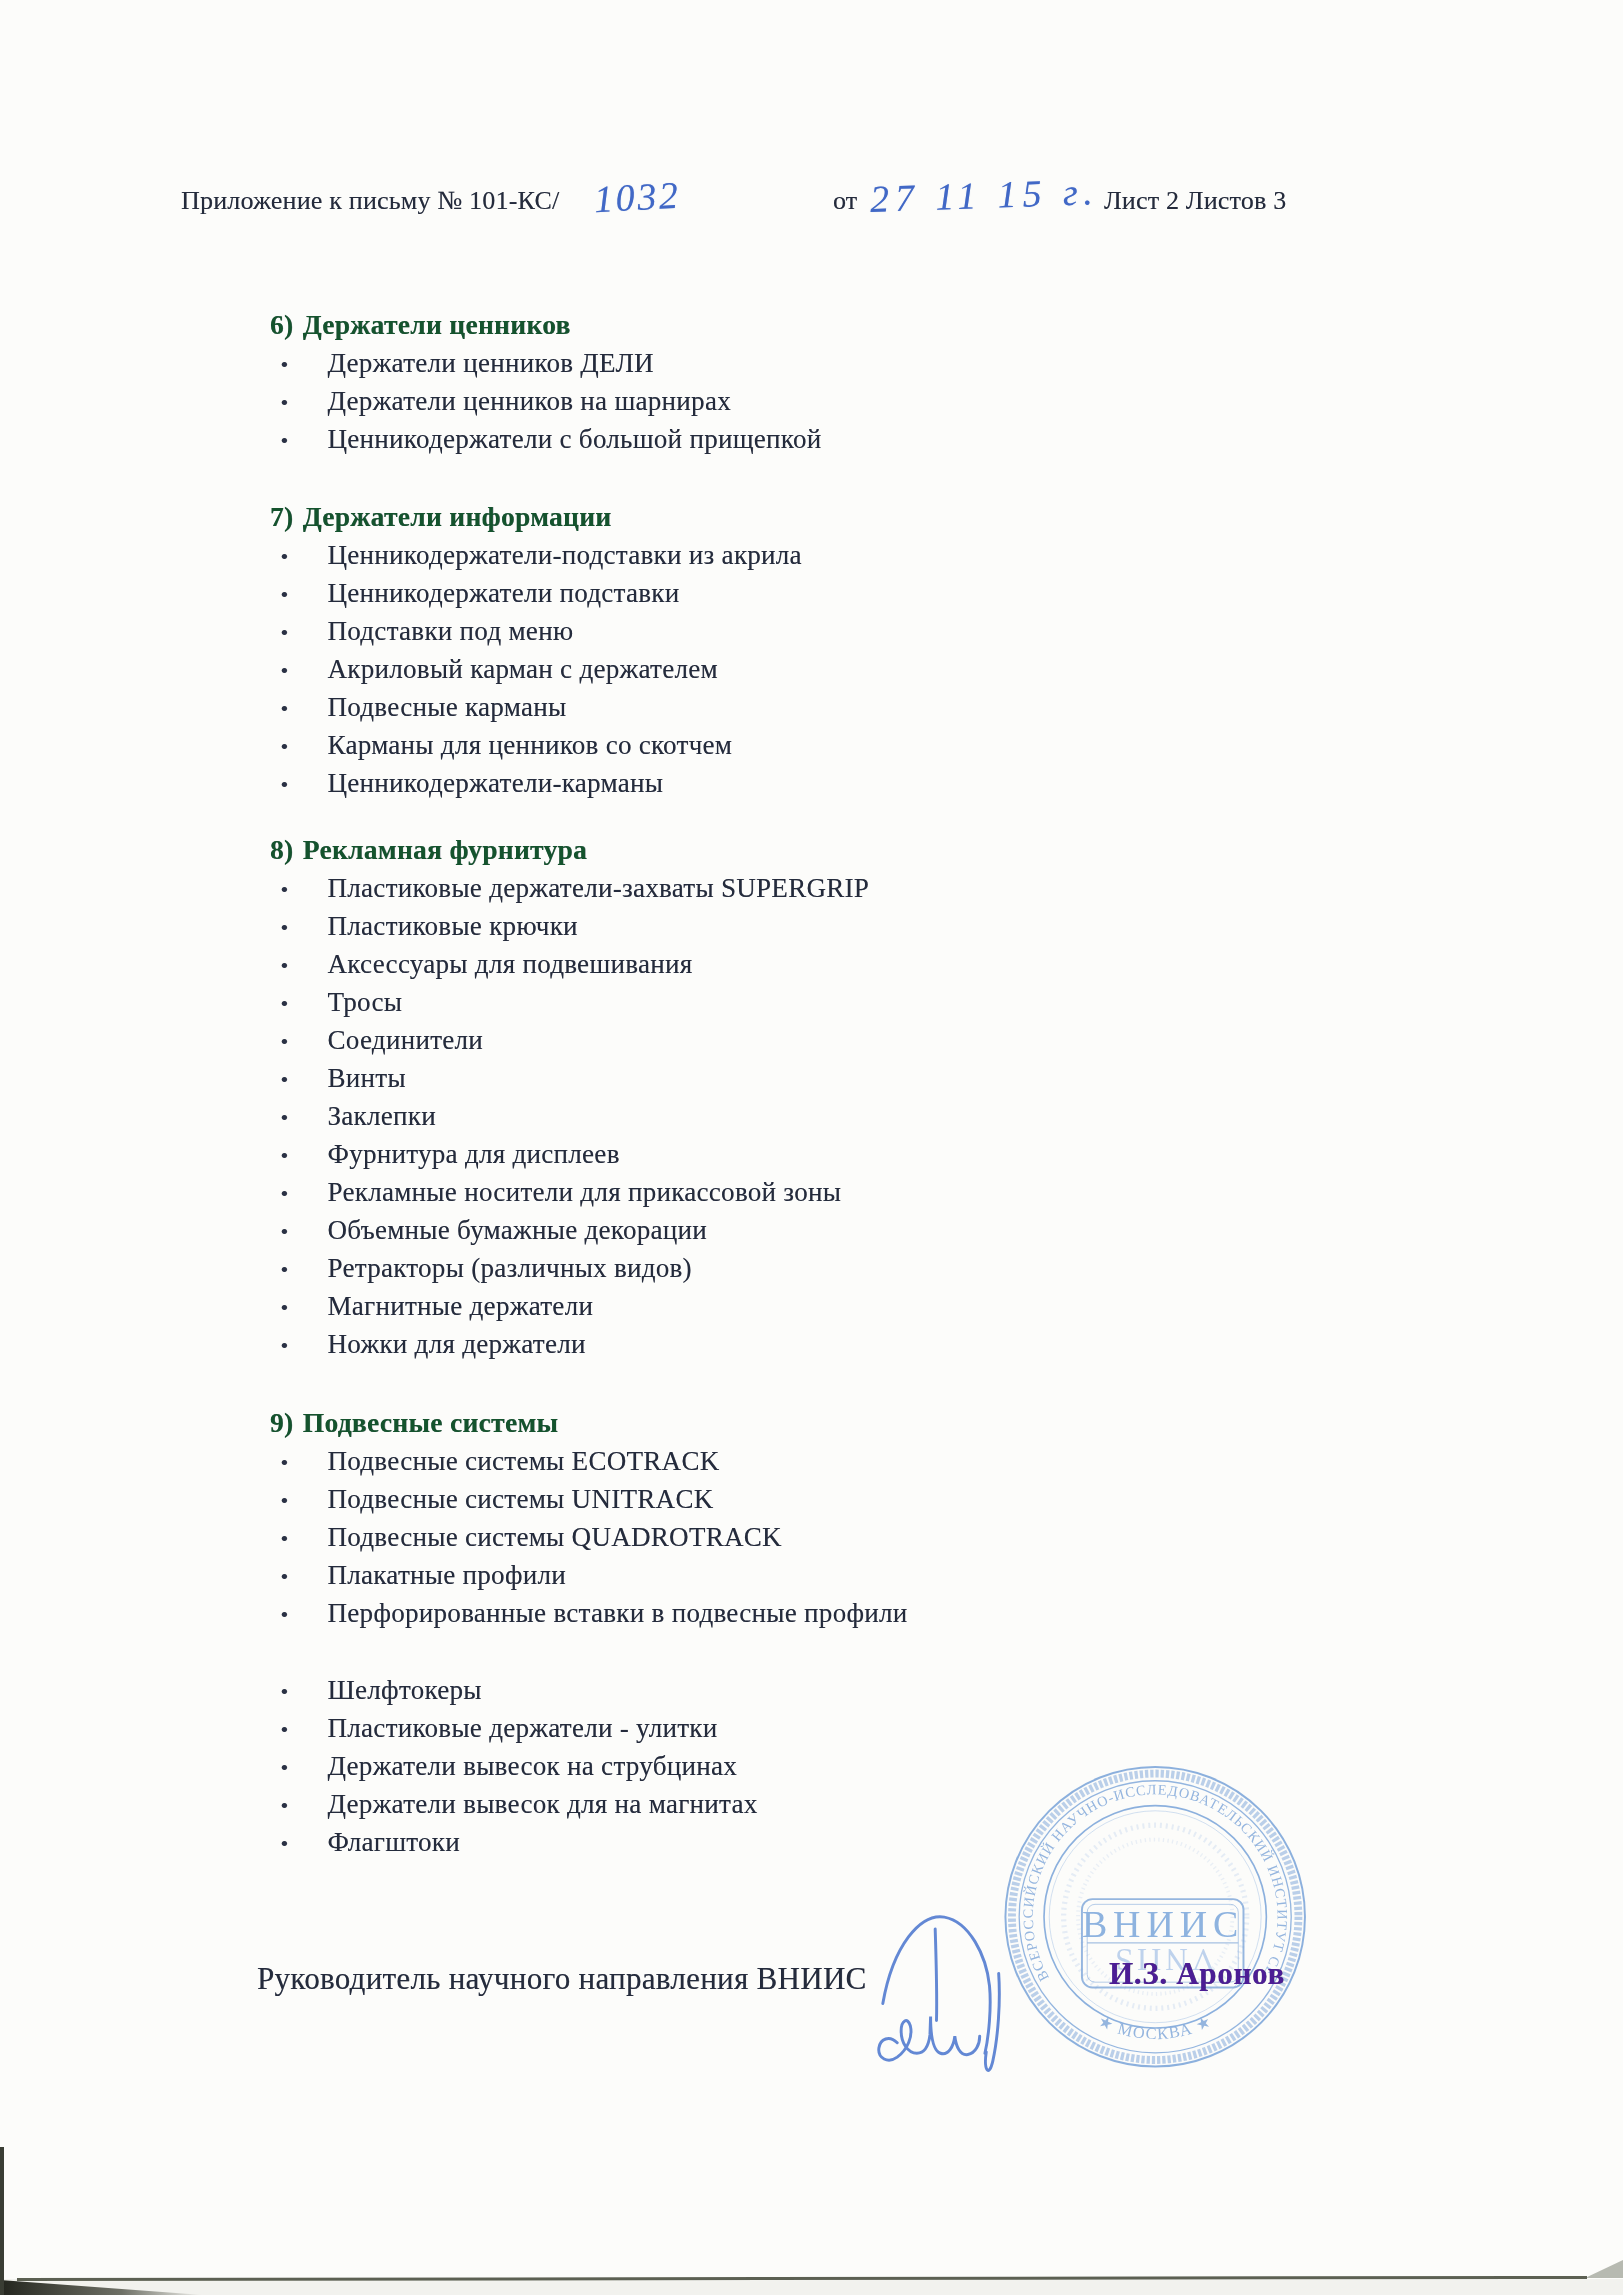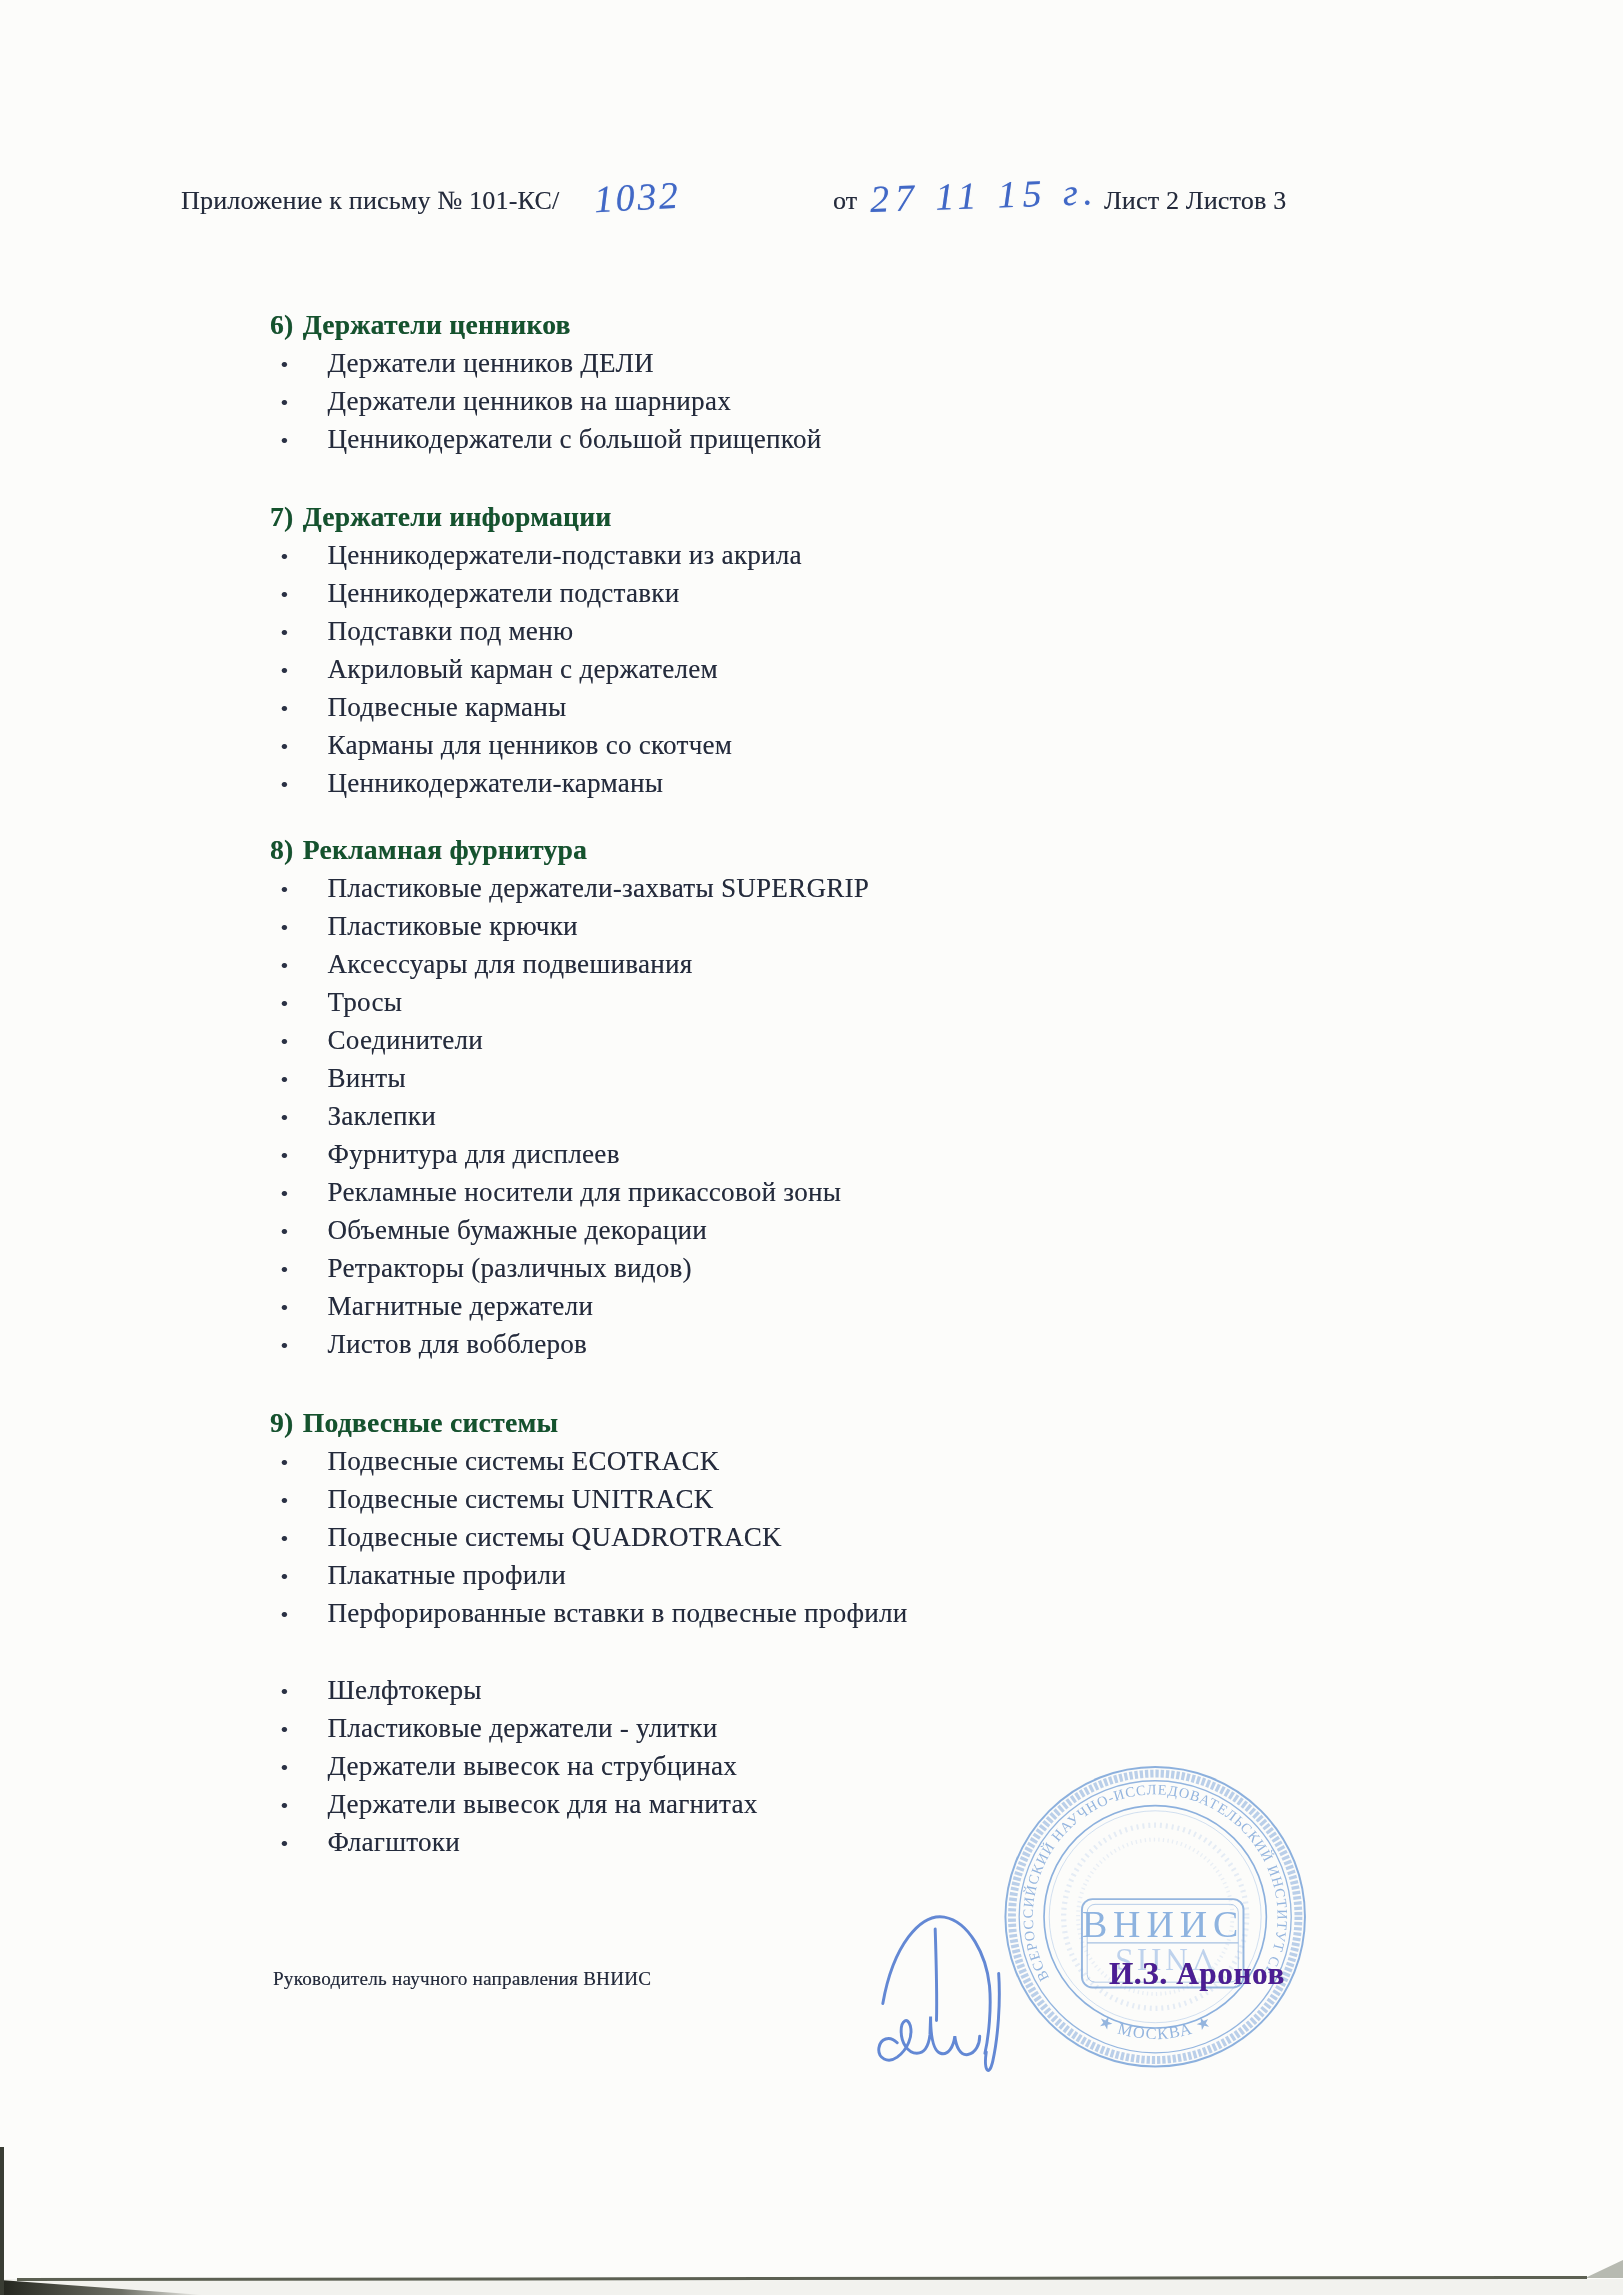--- a/index.html
+++ b/index.html
@@ -23,22 +23,22 @@
   .sec{position:absolute;left:270px;width:1112px;font-size:27px;line-height:38px;}
   .sec-title{margin:0;font-size:27.5px;font-weight:700;color:#14532d;letter-spacing:0.3px;
              text-shadow:0.3px 0.3px 0.5px rgba(25,32,52,.5);}
   .sec-title .num{margin-right:9.2px;}
   .sec ul{list-style:none;margin:0;padding:0;}
   .sec ul.gap{margin-top:8.5px;}
   .sec li{display:flex;align-items:baseline;height:38px;
           text-shadow:0.2px 0.2px 0.5px rgba(30,36,54,.45);letter-spacing:0.3px;}
   .sec li .b{flex:0 0 47px;padding-left:10.5px;font-size:22px;color:#2a3144;}
   
-  .sig-title{position:absolute;left:257px;top:1960px;font-size:19px;line-height:38px;
-             letter-spacing:0.3px;text-shadow:0.3px 0.3px 0.5px rgba(30,36,54,.5);margin-left:16px;}
+  .sig-title{position:absolute;left:257px;top:1960px;font-size:31px;line-height:38px;
+             letter-spacing:0.3px;text-shadow:0.3px 0.3px 0.5px rgba(30,36,54,.5);}
   .sig-name{position:absolute;left:1109px;top:1955px;font-size:31px;line-height:38px;font-weight:600;
             color:#4c1d95;z-index:6;letter-spacing:0.7px;text-shadow:0.3px 0.3px 0.6px rgba(25,32,52,.6);}
   
   .stamp{position:absolute;left:993px;top:1765px;z-index:2;filter:blur(0.3px);opacity:.93;}
   .stamp text{font-family:"Liberation Serif","DejaVu Serif",serif;}
   .signature{position:absolute;left:837px;top:1845px;z-index:3;filter:blur(0.3px);opacity:.88;}
   
   .edge-line{position:absolute;left:17px;top:2277px;width:1570px;height:2.6px;background:#5c6052;
              transform:rotate(-0.08deg);z-index:8;}
   .corner-right{position:absolute;right:0;top:2260px;width:0;height:0;z-index:7;
@@ -160,21 +160,21 @@
       <li>
           <span class="b">•</span>
           <span>Ретракторы (различных видов)</span>
         </li>
       <li>
           <span class="b">•</span>
           <span>Магнитные держатели</span>
         </li>
       <li>
           <span class="b">•</span>
-          <span>Листов для вобблеров</span>
+          <span>Ножки для держатели</span>
         </li>
     </ul>
   </section>
 
   <section class="sec" style="top:1404px">
     <h3 class="sec-title"><span class="num">9)</span><span>Подвесные системы</span></h3>
     <ul>
       <li>
           <span class="b">•</span>
           <span>Подвесные системы ECOTRACK</span>

